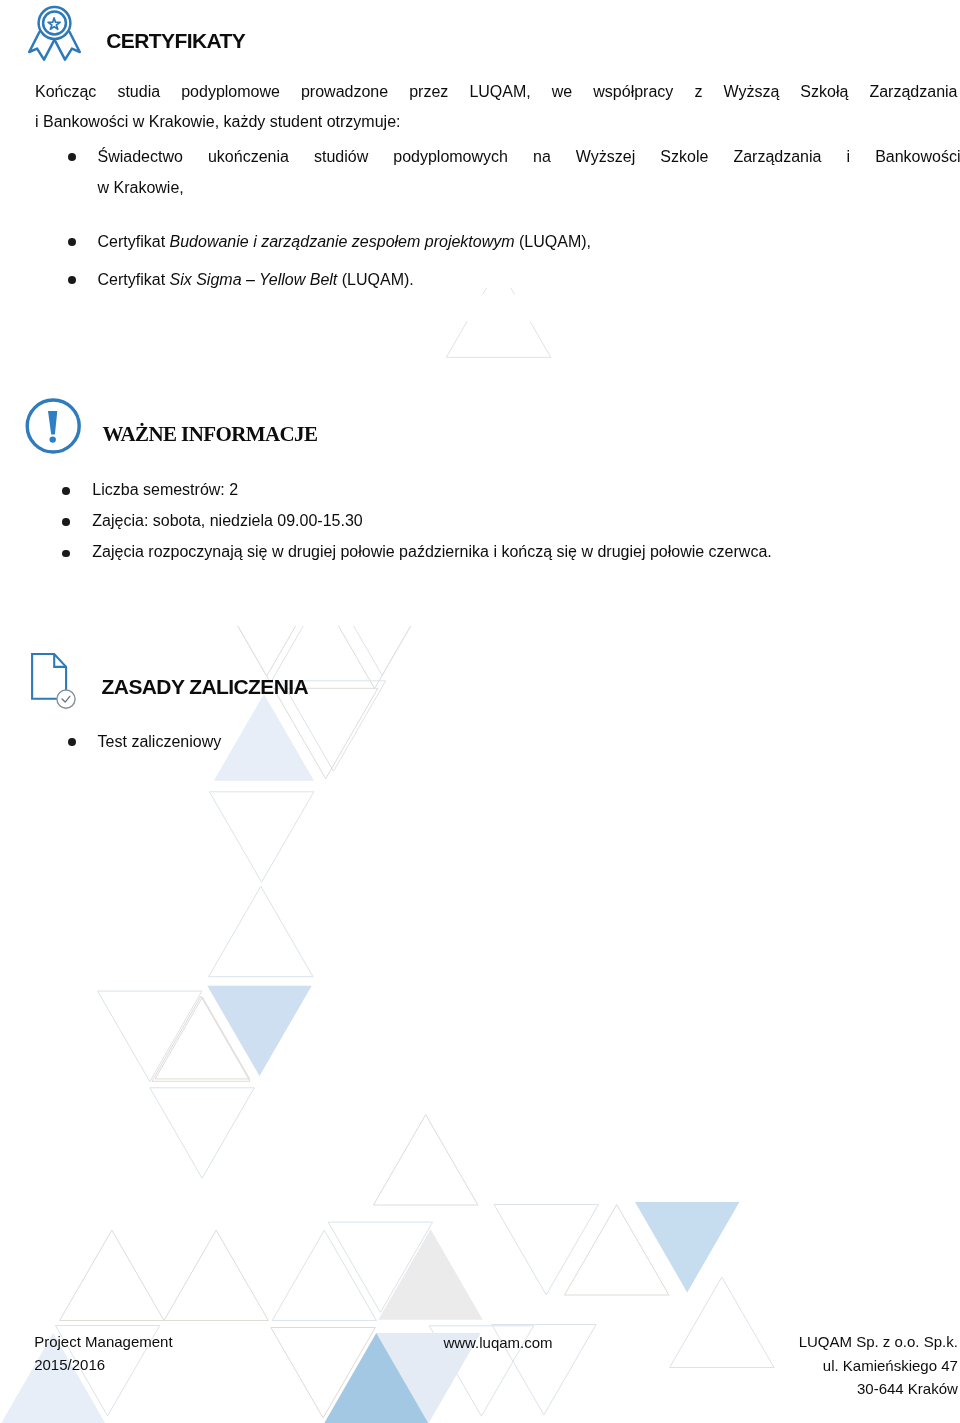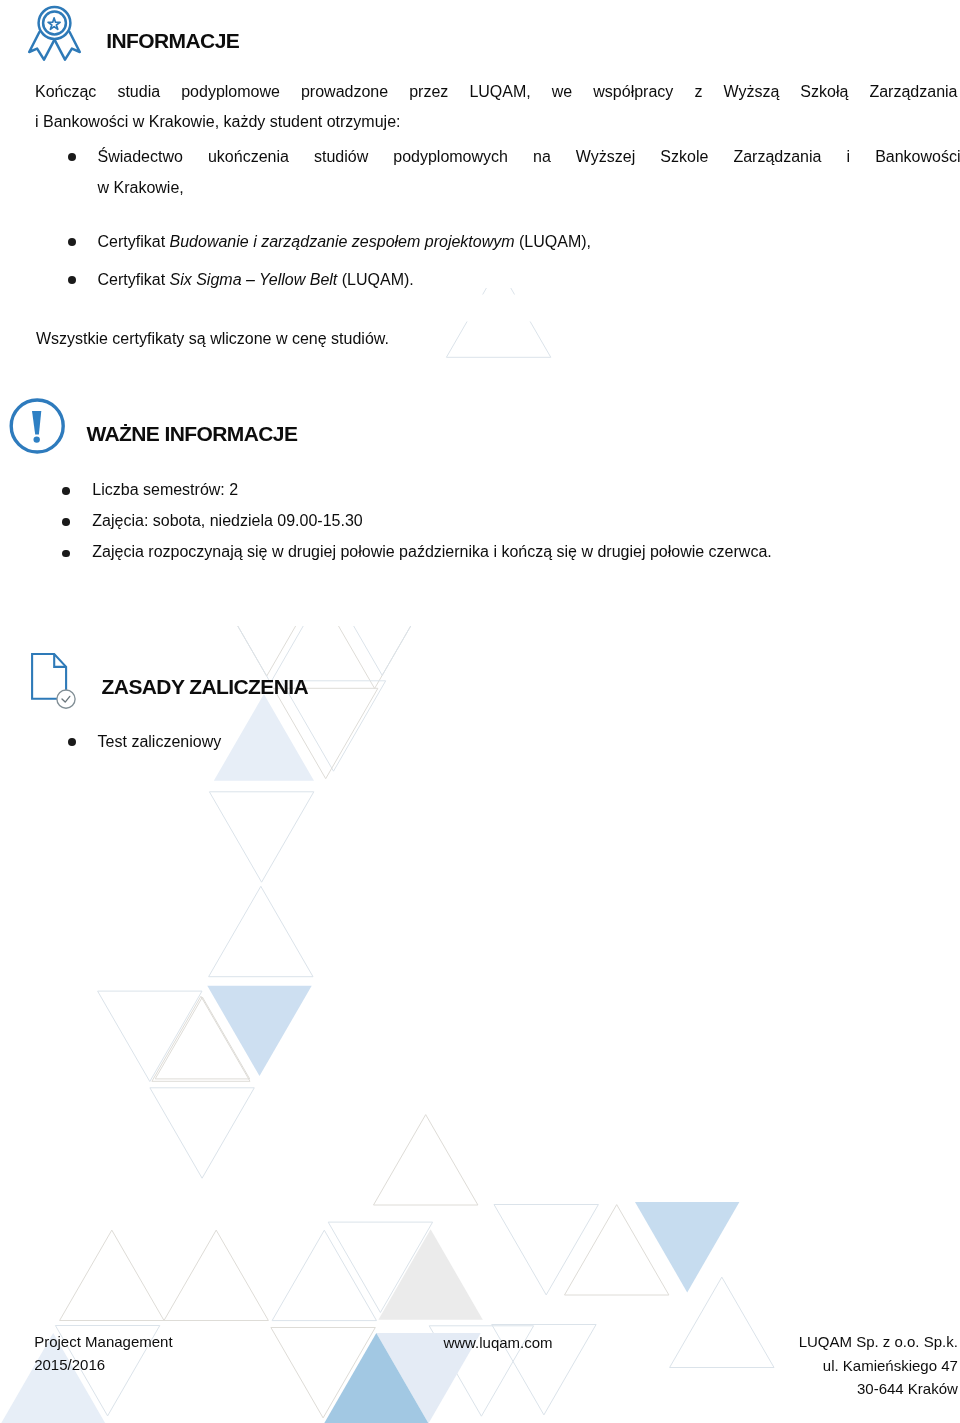--- a/index.html
+++ b/index.html
@@ -81,21 +81,21 @@
       <svg width="90" height="66" viewBox="0 0 90 66" xmlns="http://www.w3.org/2000/svg" aria-hidden="true">
         <g fill="none" stroke="#2e7ab8" stroke-width="2.5" stroke-linecap="round" stroke-linejoin="round">
           <path d="M15.4 30.0 L5.2 50.0 L13.1 46.6 L20.0 57.7 L30.1 38.3"></path>
           <path d="M45.6 30.0 L55.8 50.0 L47.9 46.6 L41.0 57.7 L30.9 38.3"></path>
           <circle cx="30.5" cy="21.0" r="15.9"></circle>
           <circle cx="30.5" cy="21.0" r="11.4"></circle>
           <path stroke-width="1.7" d="M 30.10,15.90 L 31.51,20.26 L 36.09,20.25 L 32.38,22.94 L 33.80,27.30 L 30.10,24.60 L 26.40,27.30 L 27.82,22.94 L 24.11,20.25 L 28.69,20.26 Z"></path>
         </g>
       </svg>
     </span>
-    <span class="sect-title" style="left:82.3px;top:26.6px;">INFORMACJE</span>
+    <span class="sect-title" style="left:82.3px;top:26.6px;">CERTYFIKATY</span>
   </div>
 
   <div class="tb" style="left:35px;top:77px;width:922.5px;">
       <div class="ln" style="width: 922.5px; line-height: 30.4px; height: 30.4px;"><span>Kończąc studia podyplomowe prowadzone przez LUQAM, we współpracy z Wyższą Szkołą Zarządzania</span></div>
       <div class="ln free" style="line-height: 30.4px; height: 30.4px;"><span>i Bankowości w Krakowie, każdy student otrzymuje:</span></div>
     </div>
 
   <div class="blist" style="left:97.5px;top:142px;width:857px;">
       <div class="bitem">
         <span class="bullet" style="left: -30px; top: 10.9px; width: 8.4px; height: 8.4px;"></span>
@@ -111,25 +111,22 @@
         </div>
       </div>
       <div class="bitem" style="margin-top: 7.2px;">
         <span class="bullet" style="left: -30px; top: 10.9px; width: 8.4px; height: 8.4px;"></span>
         <div>
           <div class="ln free" style="line-height: 30.5px; height: 30.5px;"><span>Certyfikat </span><i>Six Sigma – Yellow Belt</i><span> (LUQAM).</span></div>
         </div>
       </div>
     </div>
 
-  <div class="tb" style="left:35.9px;top:324px;width:920px;">
-      <div class="ln free" style="line-height: 30.4px; height: 30.4px;"><span>Wszystkie certyfikaty są wliczone w cenę studiów.</span></div>
-    </div>
 
-  <div class="sect-head" style="left:8px;top:396px;width:400px;height:62px;">
+  <div class="sect-head" style="left:24px;top:396px;width:400px;height:62px;font-family:Liberation Serif, serif;">
     <span class="ico">
       <svg width="62" height="62" viewBox="0 0 62 62" xmlns="http://www.w3.org/2000/svg" aria-hidden="true">
         <circle cx="29.2" cy="30.0" r="26.0" fill="none" stroke="#2e7bbd" stroke-width="3.4"></circle>
         <path d="M24.0 14.9 L33.3 14.9 L30.9 38.5 L27.2 38.5 Z" fill="#2e80c4"></path>
         <circle cx="28.7" cy="43.6" r="3.2" fill="#2e80c4"></circle>
       </svg>
     </span>
     <span class="sect-title" style="left:78.4px;top:25.5px;">WAŻNE INFORMACJE</span>
   </div>
 

